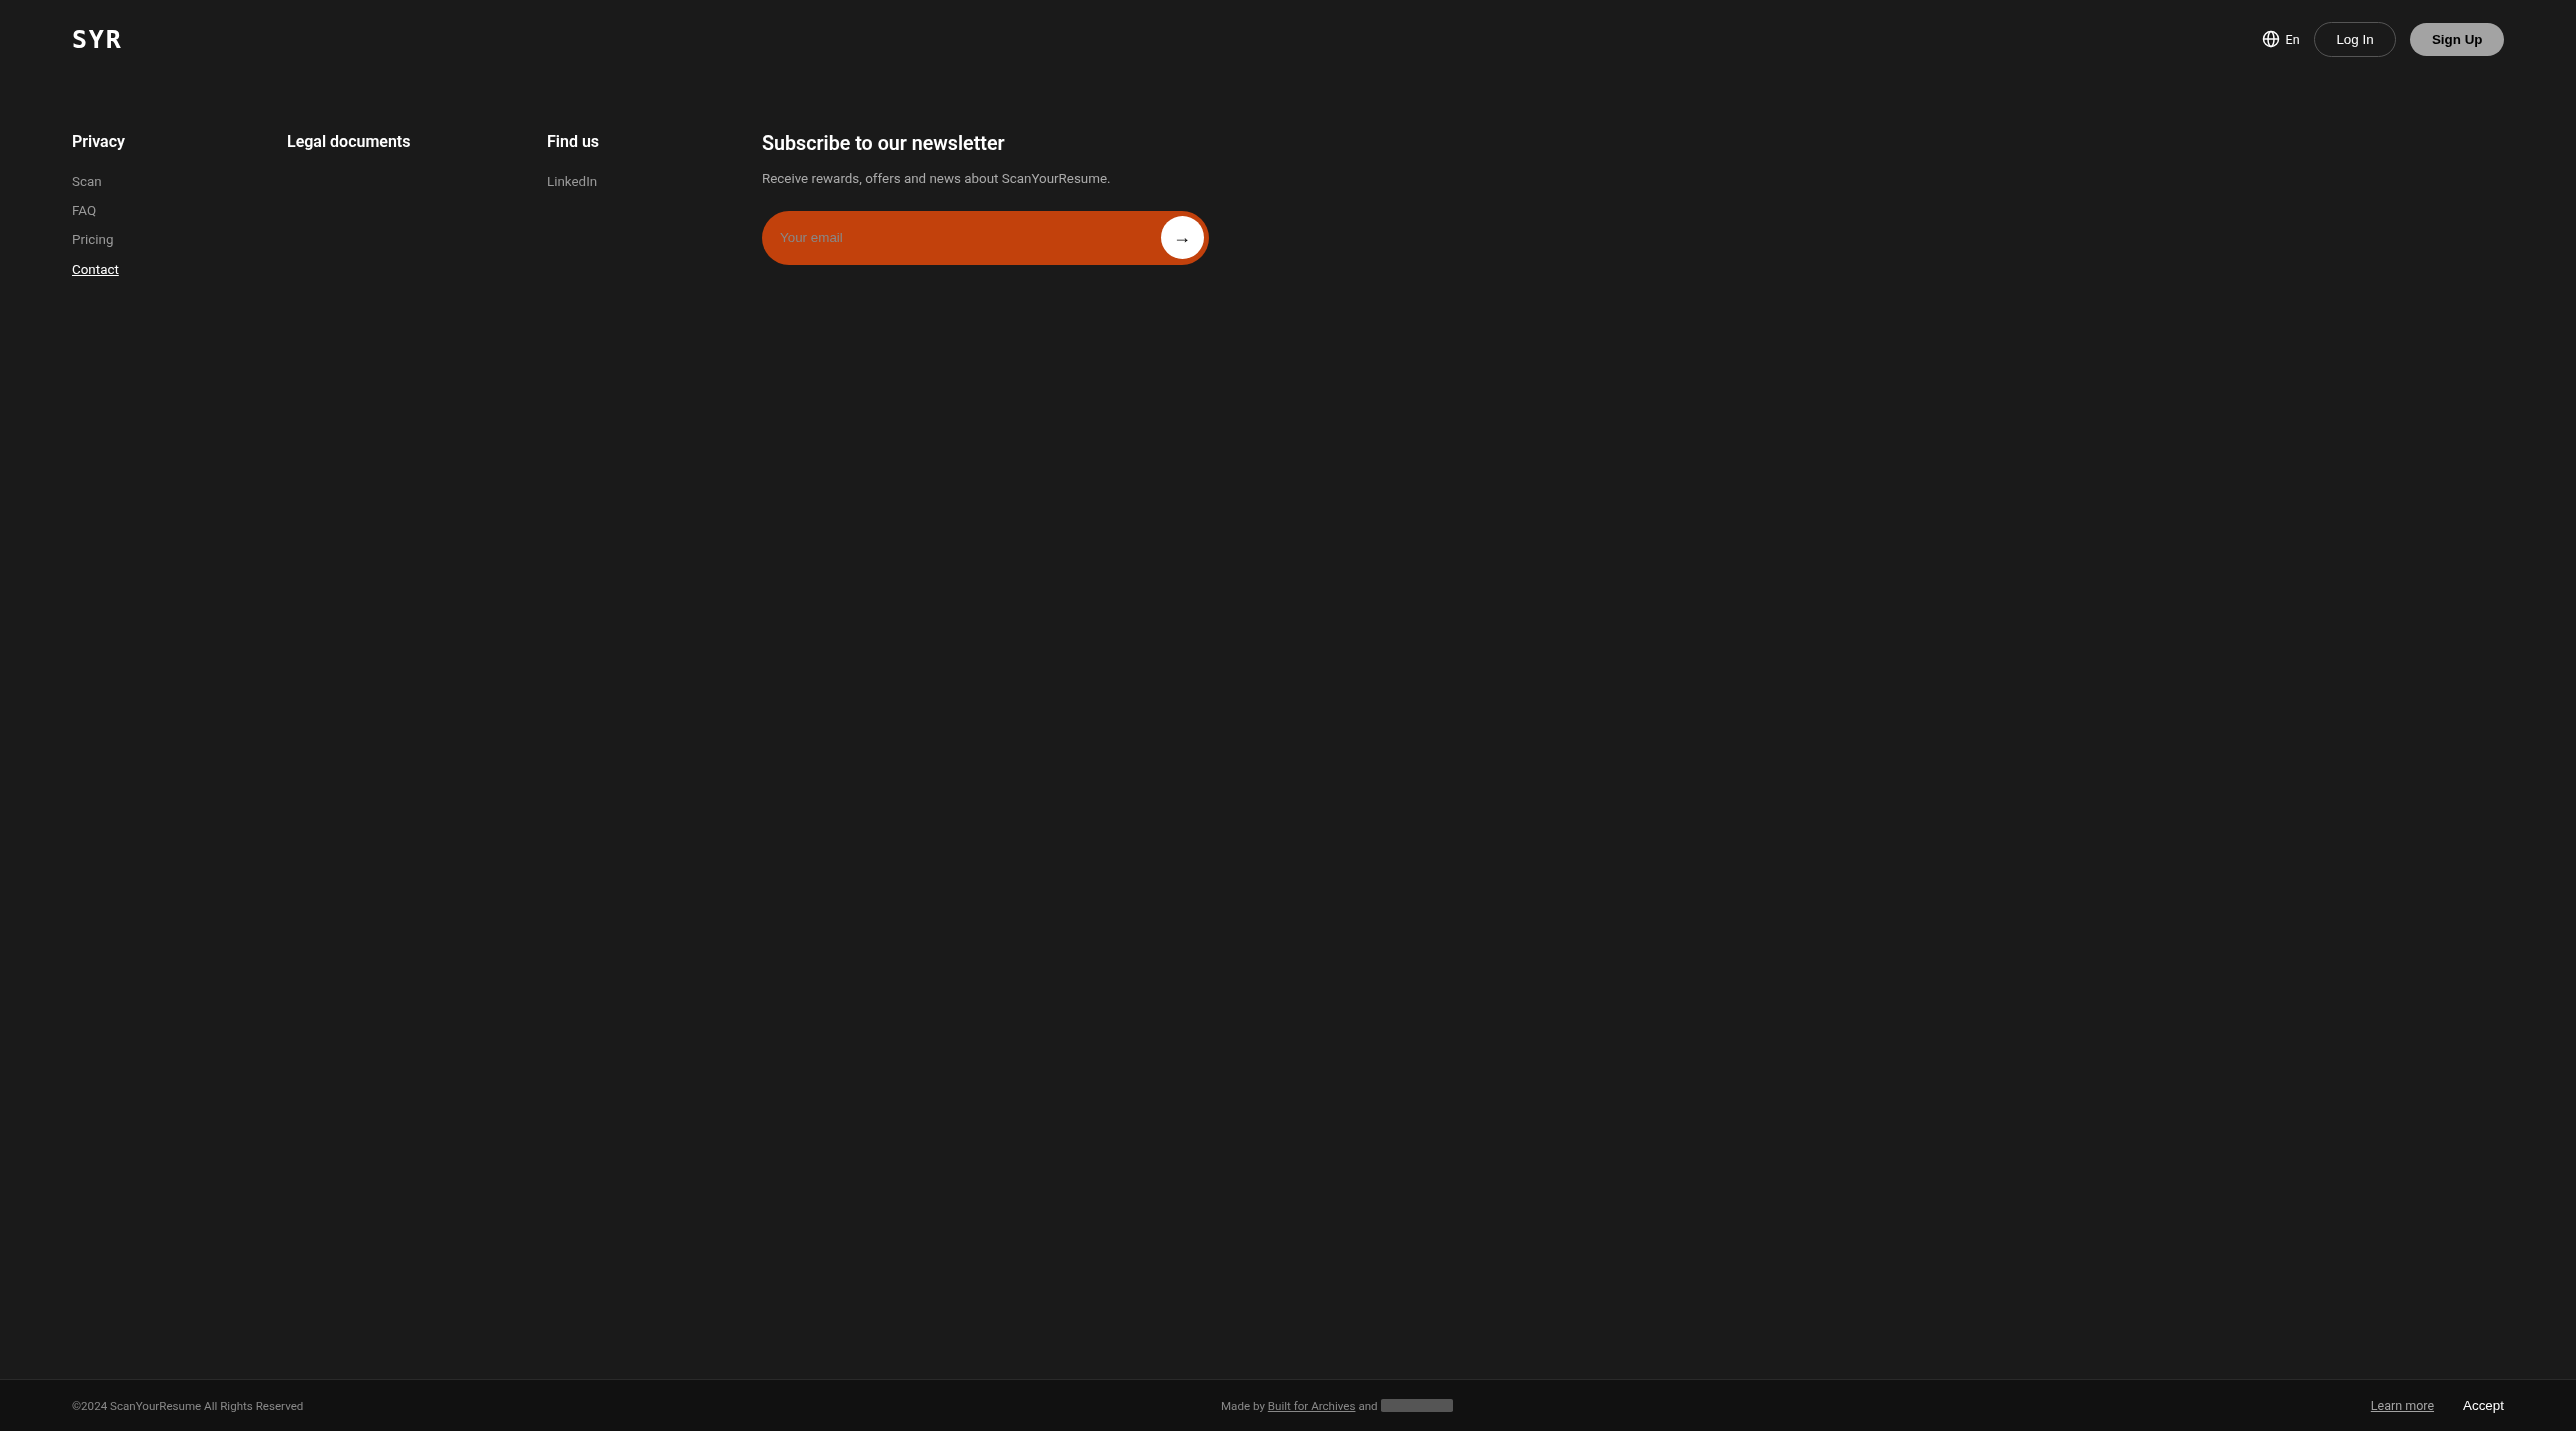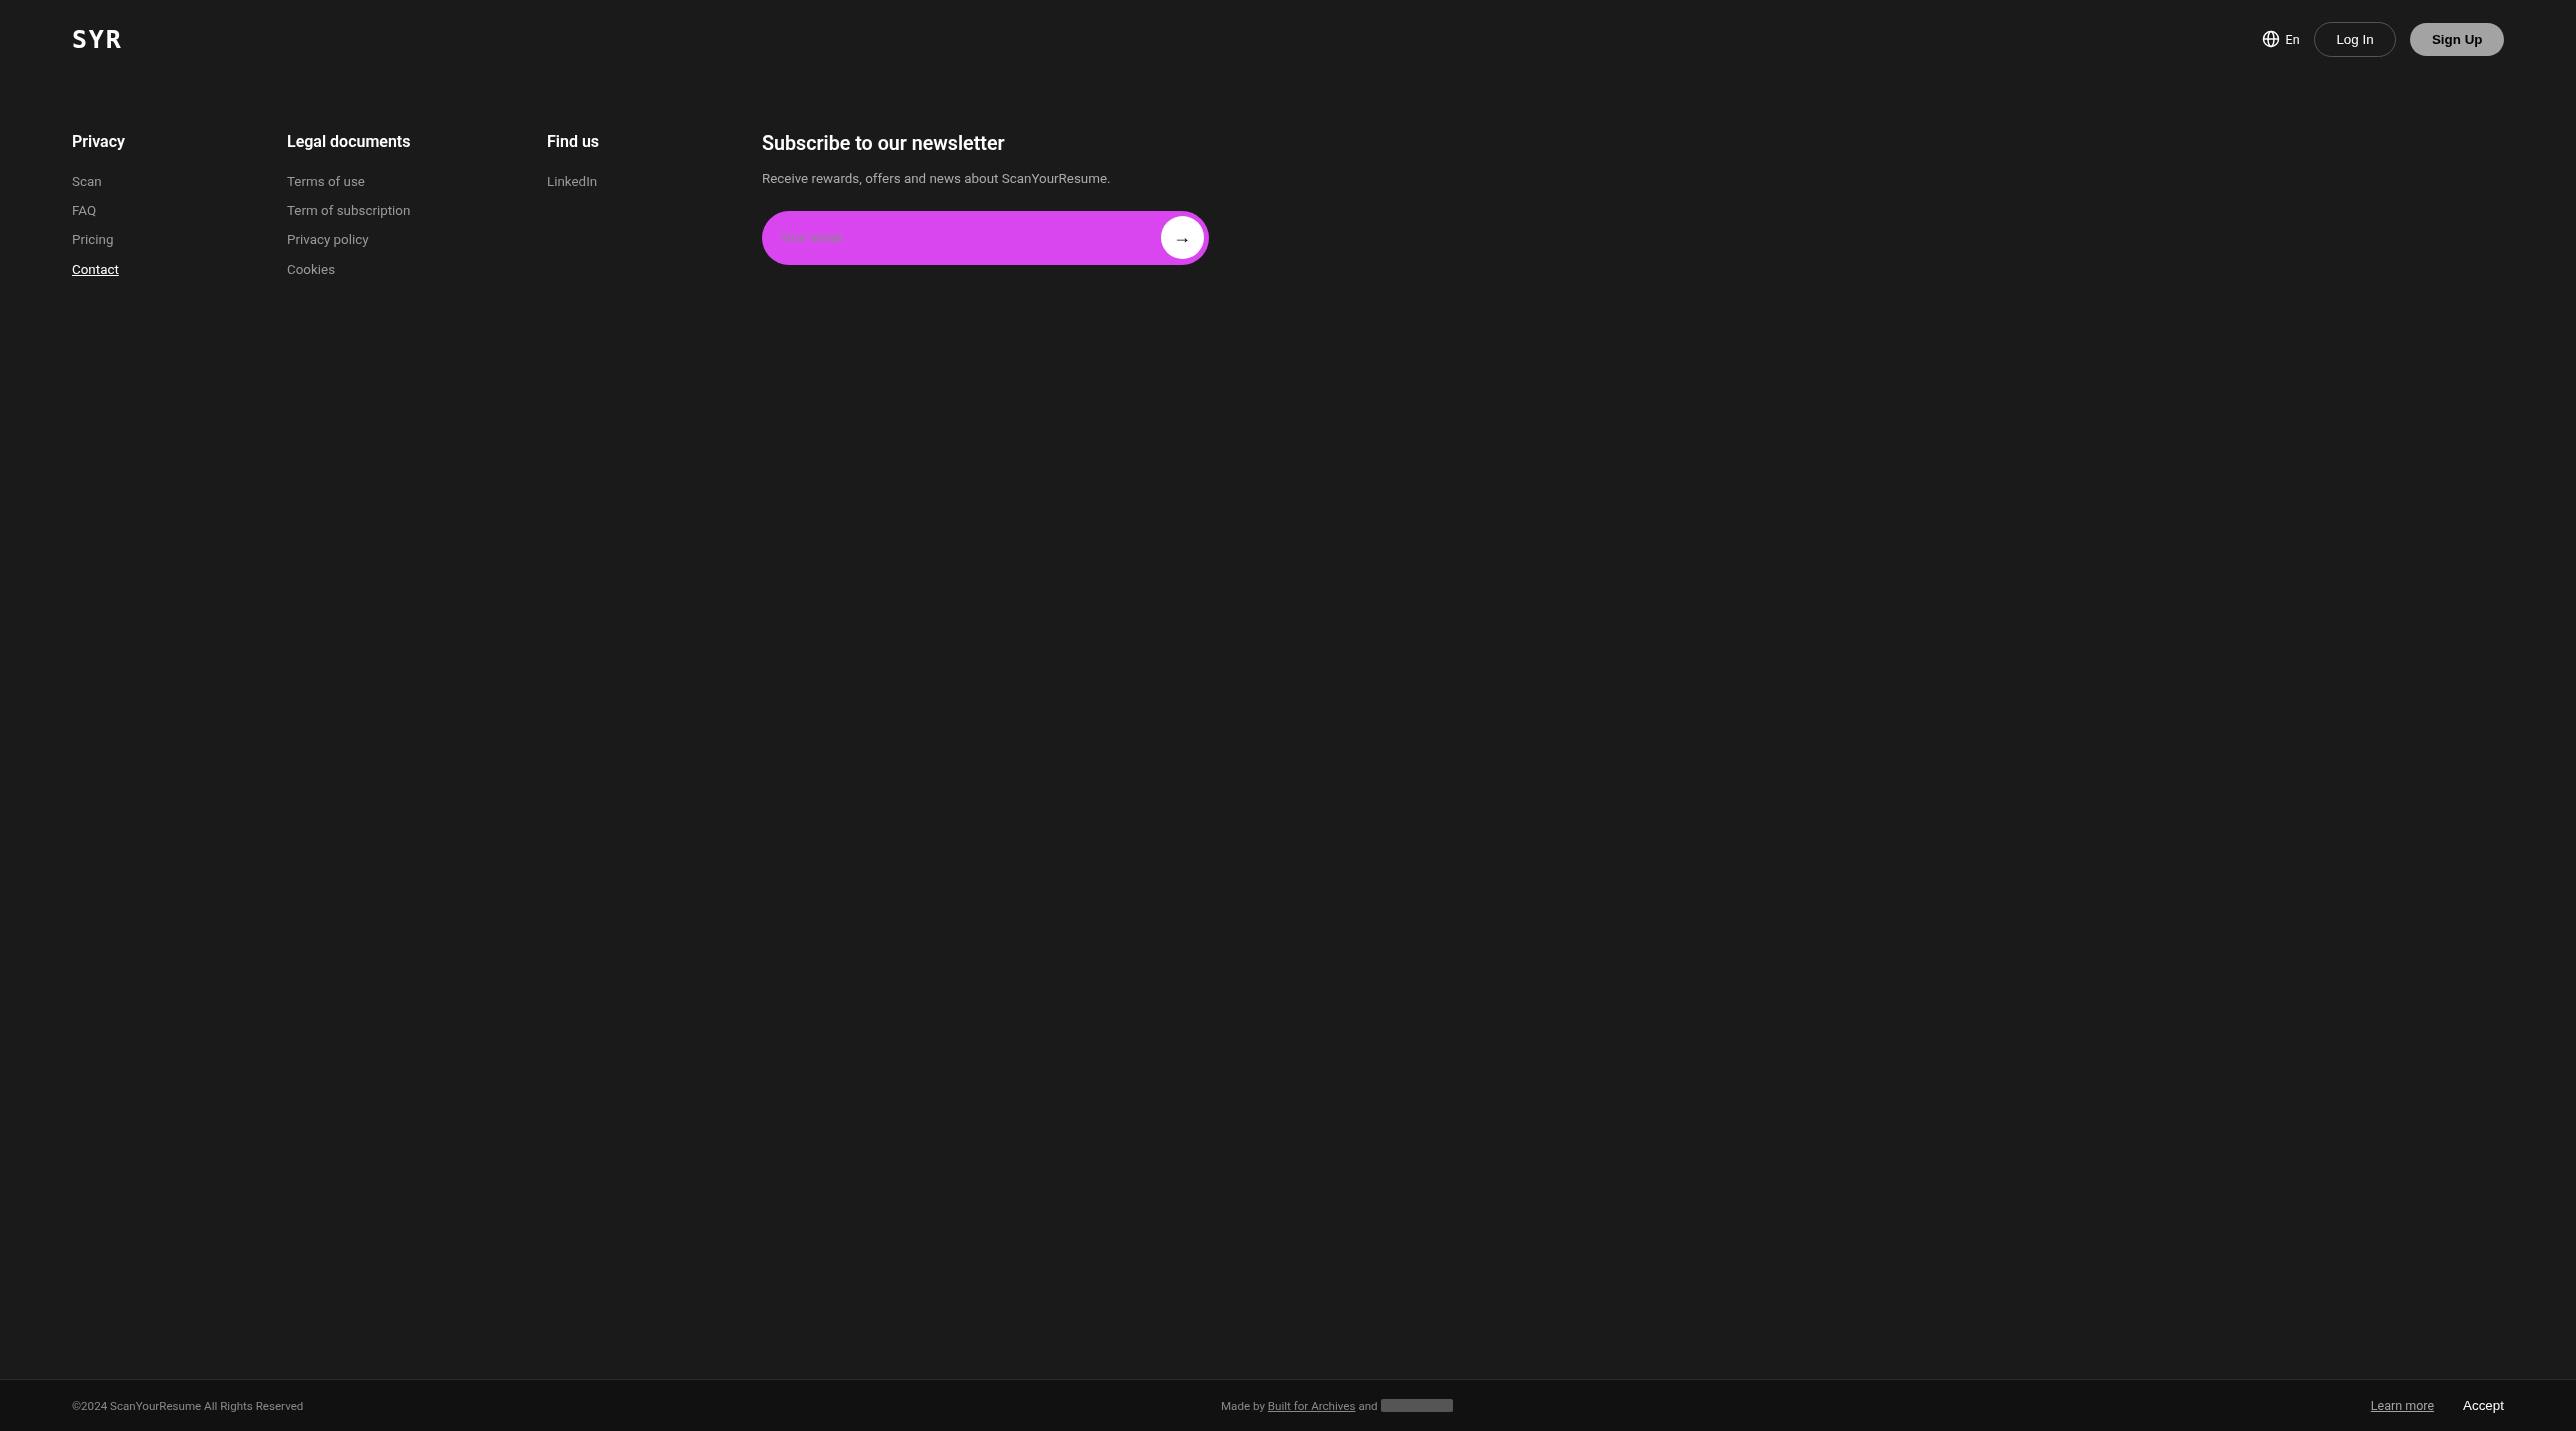--- a/index.html
+++ b/index.html
@@ -127,21 +127,21 @@
     .newsletter-desc {
       color: #aaaaaa;
       font-size: 13.4px;
       line-height: 1.5;
       margin-bottom: 21.5px;
     }
 
     .email-form {
       display: flex;
       align-items: center;
-      background-color: #d946ef;
+      background-color: #c2410c;
       border-radius: 45px;
       padding: 5.4px 5.4px 5.4px 18px;
       max-width: 447px;
     }
 
     .email-input {
       flex: 1;
       background: transparent;
       border: none;
       outline: none;
@@ -266,34 +266,20 @@
           <a href="#">Pricing</a>
         </li>
         <li>
           <a href="#" class="contact-link">Contact</a>
         </li>
       </ul>
     </div>
 
     <div class="footer-section">
       <h3>Legal documents</h3>
-      <ul>
-        <li>
-          <a href="#">Terms of use</a>
-        </li>
-        <li>
-          <a href="#">Term of subscription</a>
-        </li>
-        <li>
-          <a href="#">Privacy policy</a>
-        </li>
-        <li>
-          <a href="#">Cookies</a>
-        </li>
-      </ul>
     </div>
 
     <div class="footer-section">
       <h3>Find us</h3>
       <ul>
         <li>
           <a href="#">LinkedIn</a>
         </li>
       </ul>
     </div>

